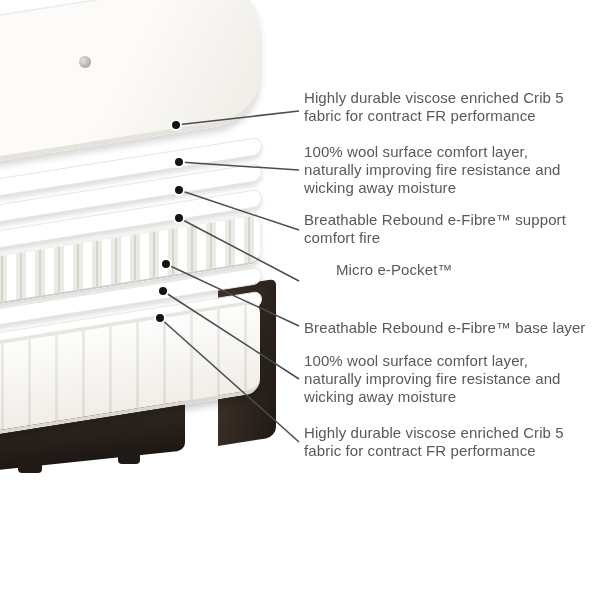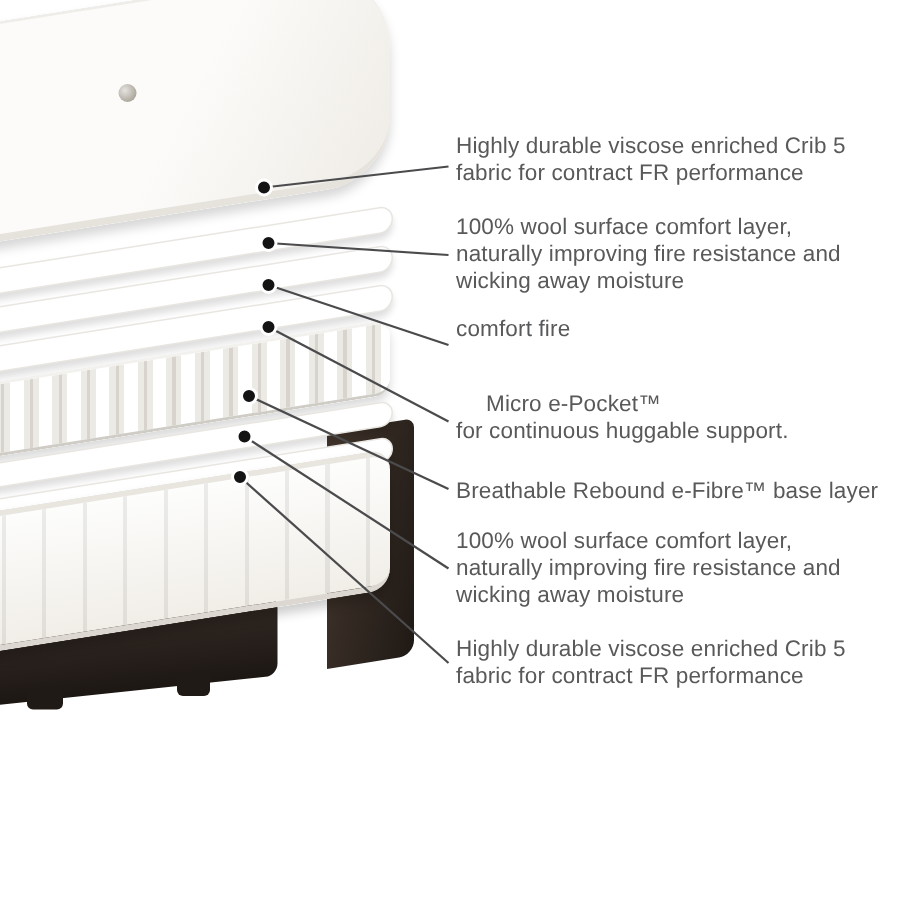--- a/index.html
+++ b/index.html
@@ -83,21 +83,21 @@
   .overlay circle{fill:var(--dot);stroke:#ffffff;stroke-width:2;}
 
   
   .labels{position:absolute;left:304px;top:0;width:288px;z-index:12;}
   .label{
     position:absolute;left:0;width:288px;
     font-size:15px;line-height:18px;color:var(--text);
     letter-spacing:0.1px;
   }
   .label div{white-space:nowrap;}
-  .indent{margin-left:20px;}
+  .indent{margin-left:32px;}
 </style>
 </head>
 <body>
 
 <div class="canvas">
 
   <div class="mattress">
     <div class="backdrop-right"></div>
     <div class="base-frame"></div>
     <div class="foot foot-1"></div>
@@ -139,26 +139,26 @@
       <div>fabric for contract FR performance</div>
     </div>
 
     <div class="label" style="top:143px">
       <div>100% wool surface comfort layer,</div>
       <div>naturally improving fire resistance and</div>
       <div>wicking away moisture</div>
     </div>
 
     <div class="label" style="top:211px">
+      <div>Breathable Rebound e-Fibre™ support</div>
       <div>comfort fire</div>
     </div>
 
     <div class="label" style="top:261px">
       <div class="indent">Micro e-Pocket™</div>
-      <div>for continuous huggable support.</div>
     </div>
 
     <div class="label" style="top:319px">
       <div>Breathable Rebound e-Fibre™ base layer</div>
     </div>
 
     <div class="label" style="top:352px">
       <div>100% wool surface comfort layer,</div>
       <div>naturally improving fire resistance and</div>
       <div>wicking away moisture</div>

